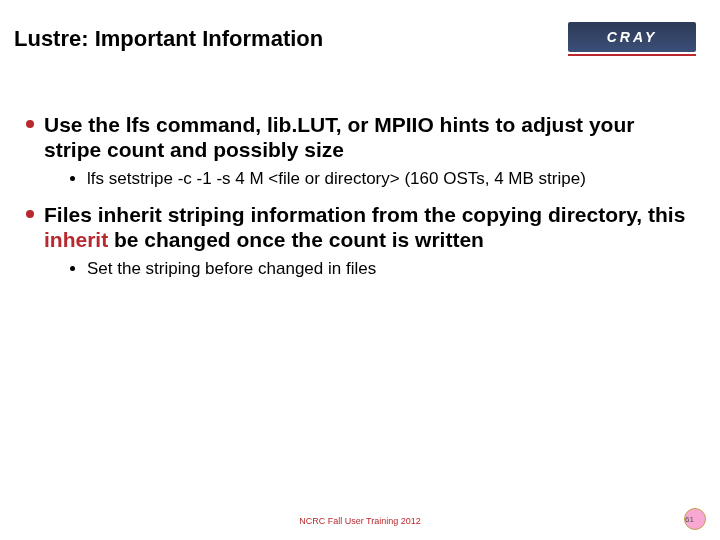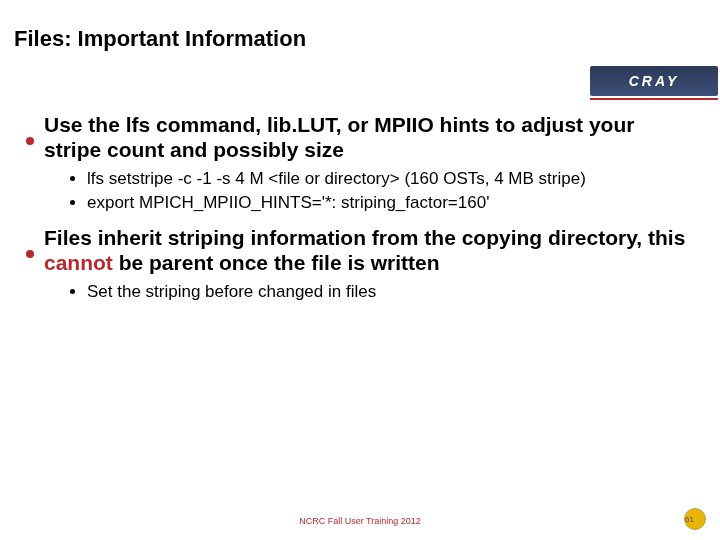--- a/index.html
+++ b/index.html
@@ -24,24 +24,23 @@
     top: 26px;
     left: 14px;
     font-size: 22px;
     font-weight: bold;
     color: #000;
     letter-spacing: 0px;
   }
   .logo {
     position: absolute;
     top: 22px;
-    right: 2px;
+    right: 24px;
     width: 128px;
     height: 30px;
-    margin-top: 44px;
   }
   .logo-box {
     width: 128px;
     height: 30px;
     background: linear-gradient(#2c3a57, #3b4f78);
     border-radius: 2px;
     display: flex;
     align-items: center;
     justify-content: center;
     position: relative;
@@ -61,21 +60,21 @@
     width: 128px;
   }
   .content {
     position: absolute;
     top: 112px;
     left: 26px;
     right: 26px;
   }
   .b1 {
     display: flex;
-    align-items: center;
+    align-items: flex-start;
     margin-bottom: 4px;
   }
   .b1 .dot {
     width: 8px;
     height: 8px;
     background: #b8282e;
     border-radius: 50%;
     margin-top: 8px;
     margin-right: 10px;
     flex: 0 0 auto;
@@ -129,58 +128,54 @@
     right: 14px;
     width: 20px;
     height: 20px;
     border: 1px solid #bfa14a;
     border-radius: 50%;
     display: flex;
     align-items: center;
     justify-content: flex-start;
     font-size: 8px;
     color: #555;
-    background: #eab308;
+    background: #f9a8d4;
   }
 </style>
 </head>
 <body>
 
 <div class="slide">
 
-  <div class="title">Files: Important Information</div>
+  <div class="title">Lustre: Important Information</div>
 
   <div class="logo">
     <div class="logo-box">
       <span class="logo-text">CRAY</span>
     </div>
     <div class="logo-under"></div>
   </div>
 
   <div class="content">
 
     <div class="b1">
       <div class="dot"></div>
       <div class="txt">Use the lfs command, lib.LUT, or MPIIO hints to adjust your stripe count and possibly size</div>
     </div>
     <div class="sub">
       <div class="b2">
         <div class="dot"></div>
         <div class="txt">lfs setstripe -c -1 -s 4 M &lt;file or directory&gt; (160 OSTs, 4 MB stripe)</div>
       </div>
-      <div class="b2">
-        <div class="dot"></div>
-        <div class="txt">export MPICH_MPIIO_HINTS='*: striping_factor=160'</div>
-      </div>
     </div>
 
     <div class="b1">
       <div class="dot"></div>
       <div class="txt">
-        <span>Files inherit striping information from the copying directory, this </span><span class="red">cannot</span><span> be parent once the file is written</span>
+        <span>Files inherit striping information from the copying directory, this </span><span class="red">inherit</span><span> be changed once the count is written</span>
       </div>
     </div>
     <div class="sub">
       <div class="b2">
         <div class="dot"></div>
         <div class="txt">Set the striping before changed in files</div>
       </div>
     </div>
 
   </div>

